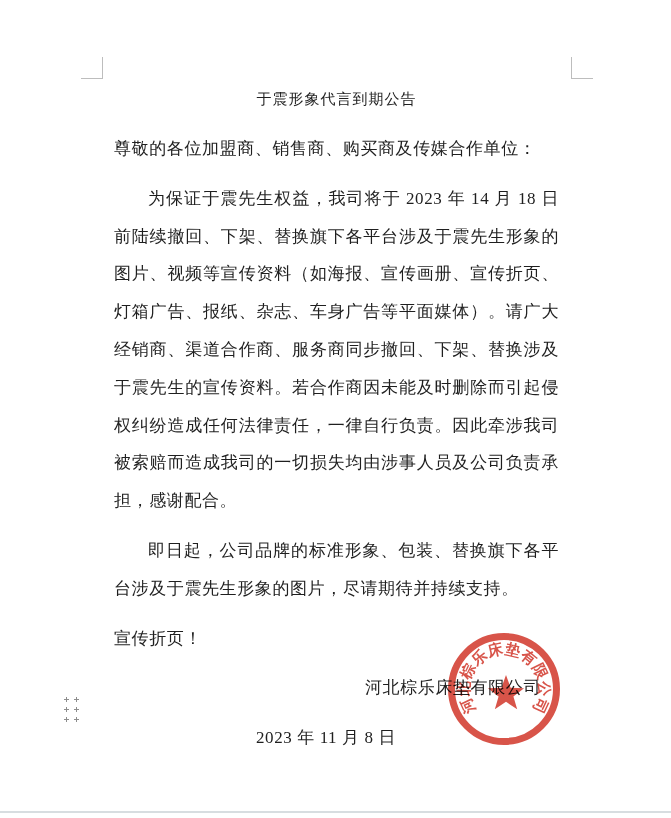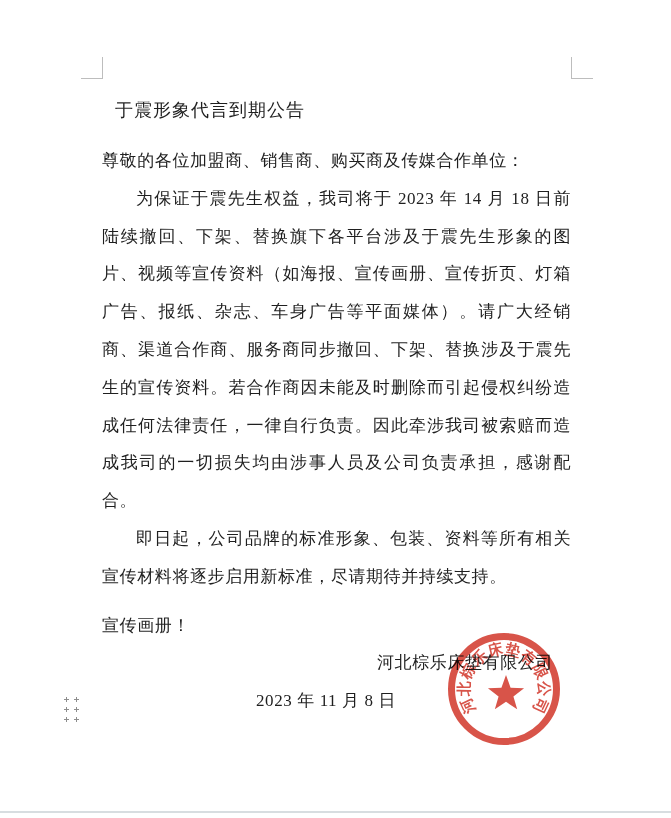--- a/index.html
+++ b/index.html
@@ -8,23 +8,23 @@
 
   .page { position:absolute; left:0; top:0; width:671px; height:818px; background:#ffffff; }
 
   
   .corner { position:absolute; width:21px; height:21px; }
   .corner-left  { left:81px;  top:57px; border-right:1px solid #bdbdbd; border-bottom:1px solid #bdbdbd; }
   .corner-right { left:571px; top:57px; border-left:1px solid #bdbdbd;  border-bottom:1px solid #bdbdbd; }
 
   
   .doc { position:absolute; left:102px; top:78px; width:469px; color:#1f1f1f; }
-  .doc h1 { margin:13px; font-size:18px; font-weight:normal; line-height:38px;
+  .doc h1 { margin:2px; font-size:15px; font-weight:normal; text-align:center; line-height:38px;
             letter-spacing:1px; }
-  .doc p { margin:0; font-size:17px; line-height:37.8px; letter-spacing:0.6px;
+  .doc p { margin:12px; font-size:17px; line-height:37.8px; letter-spacing:0.6px;
            text-align:justify; text-justify:inter-character; }
   .doc p.indent { text-indent:2em; }
   .doc p.closing { margin-top:11px; text-align:left; }
   .doc p.sig  { text-align:right; padding-right:18px; }
   .doc p.date { text-align:center; padding-right:21px; }
 
   
   .stamp { position:absolute; left:445px; top:630px; width:118px; height:118px;
            opacity:0.87; mix-blend-mode:multiply; pointer-events:none; }
   .stamp text { font-family:"Liberation Serif","DejaVu Serif",serif; font-weight:bold; }
@@ -47,23 +47,23 @@
 <div class="page">
 
   <div class="corner corner-left"></div>
   <div class="corner corner-right"></div>
 
   <div class="doc">
     <h1>于震形象代言到期公告</h1>
     <p>尊敬的各位加盟商、销售商、购买商及传媒合作单位：</p>
     <div id="paragraphs">
         <p class="indent">为保证于震先生权益，我司将于 2023 年 14 月 18 日前陆续撤回、下架、替换旗下各平台涉及于震先生形象的图片、视频等宣传资料（如海报、宣传画册、宣传折页、灯箱广告、报纸、杂志、车身广告等平面媒体）。请广大经销商、渠道合作商、服务商同步撤回、下架、替换涉及于震先生的宣传资料。若合作商因未能及时删除而引起侵权纠纷造成任何法律责任，一律自行负责。因此牵涉我司被索赔而造成我司的一切损失均由涉事人员及公司负责承担，感谢配合。</p>
-        <p class="indent">即日起，公司品牌的标准形象、包装、资料等所有相关宣传材料将逐步启用新标准，尽请期待并持续支持。</p>
+        <p class="indent">即日起，公司品牌的标准形象、包装、替换旗下各平台涉及于震先生形象的图片，尽请期待并持续支持。</p>
       </div>
-    <p class="closing">宣传画册！</p>
+    <p class="closing">宣传折页！</p>
     <p class="sig">河北棕乐床垫有限公司</p>
     <p class="date">2023 年 11 月 8 日</p>
   </div>
 
   <svg class="stamp" id="stamp-svg" viewBox="0 0 118 118">
     <circle id="stamp-ring" cx="59" cy="59" r="52.5" fill="none" stroke-width="7" stroke="#d23a2e"></circle>
     <polygon id="stamp-star" transform="translate(61,64)" points="0,-19 4.59,-6.31 18.07,-5.87 7.42,2.41 11.17,15.37 0,7.8 -11.17,15.37 -7.42,2.41 -18.07,-5.87 -4.59,-6.31" fill="#d23a2e"></polygon>
     <g id="stamp-arc-text">
         <text x="59" y="24" text-anchor="middle" font-size="15" fill="#d23a2e" transform="rotate(-115 59 59)">河</text>
         <text x="59" y="24" text-anchor="middle" font-size="15" fill="#d23a2e" transform="rotate(-89.44444444444444 59 59)">北</text>

